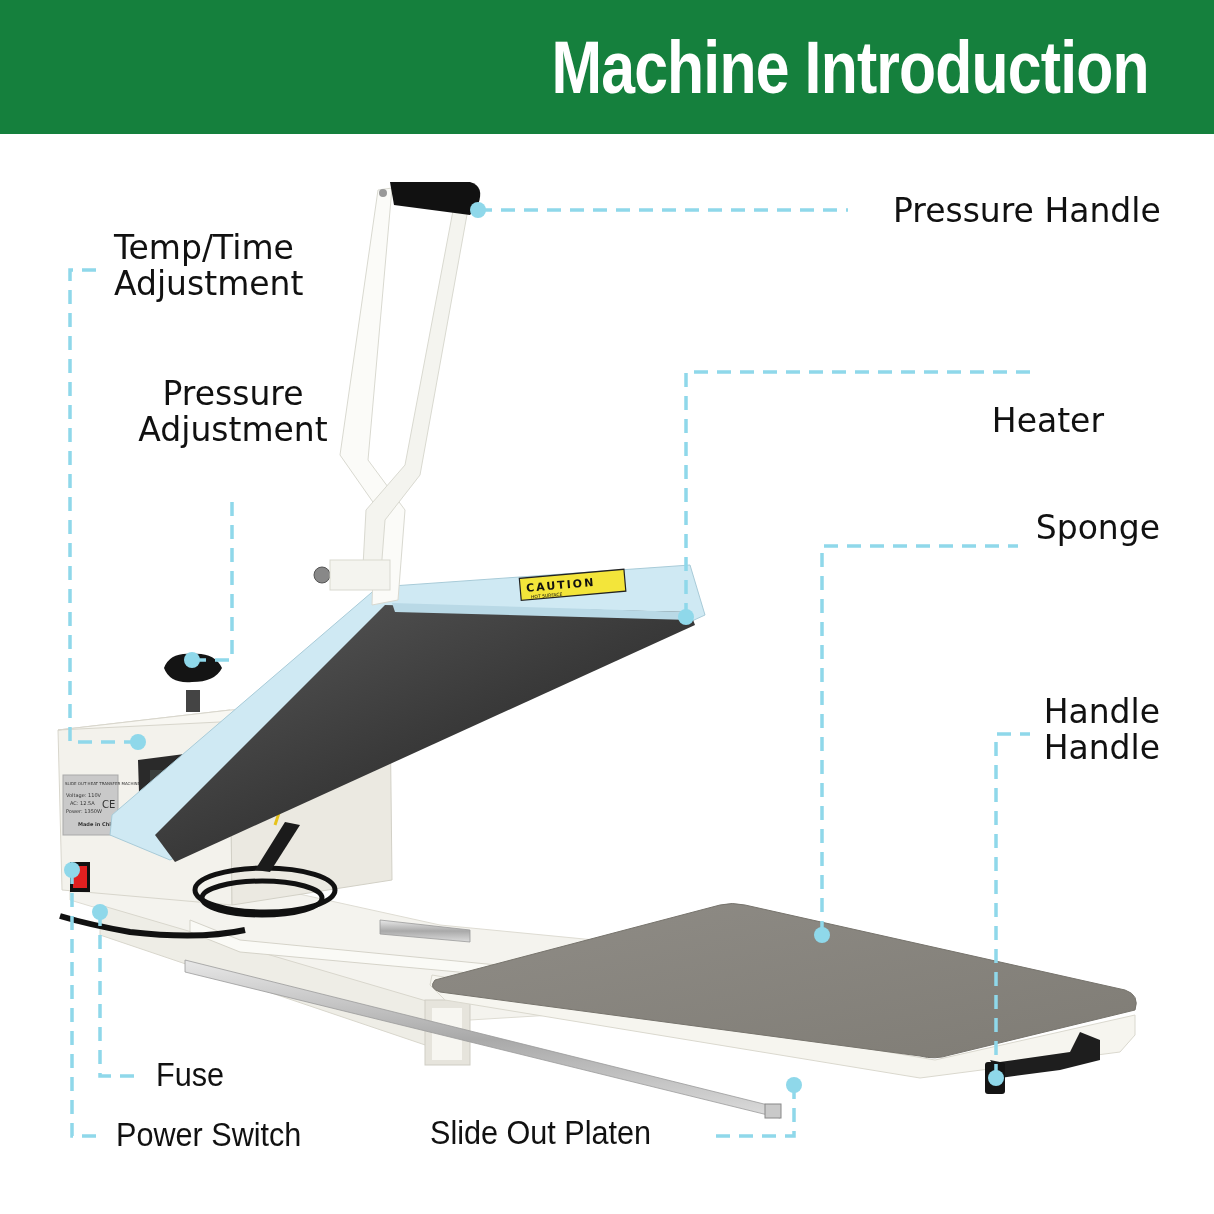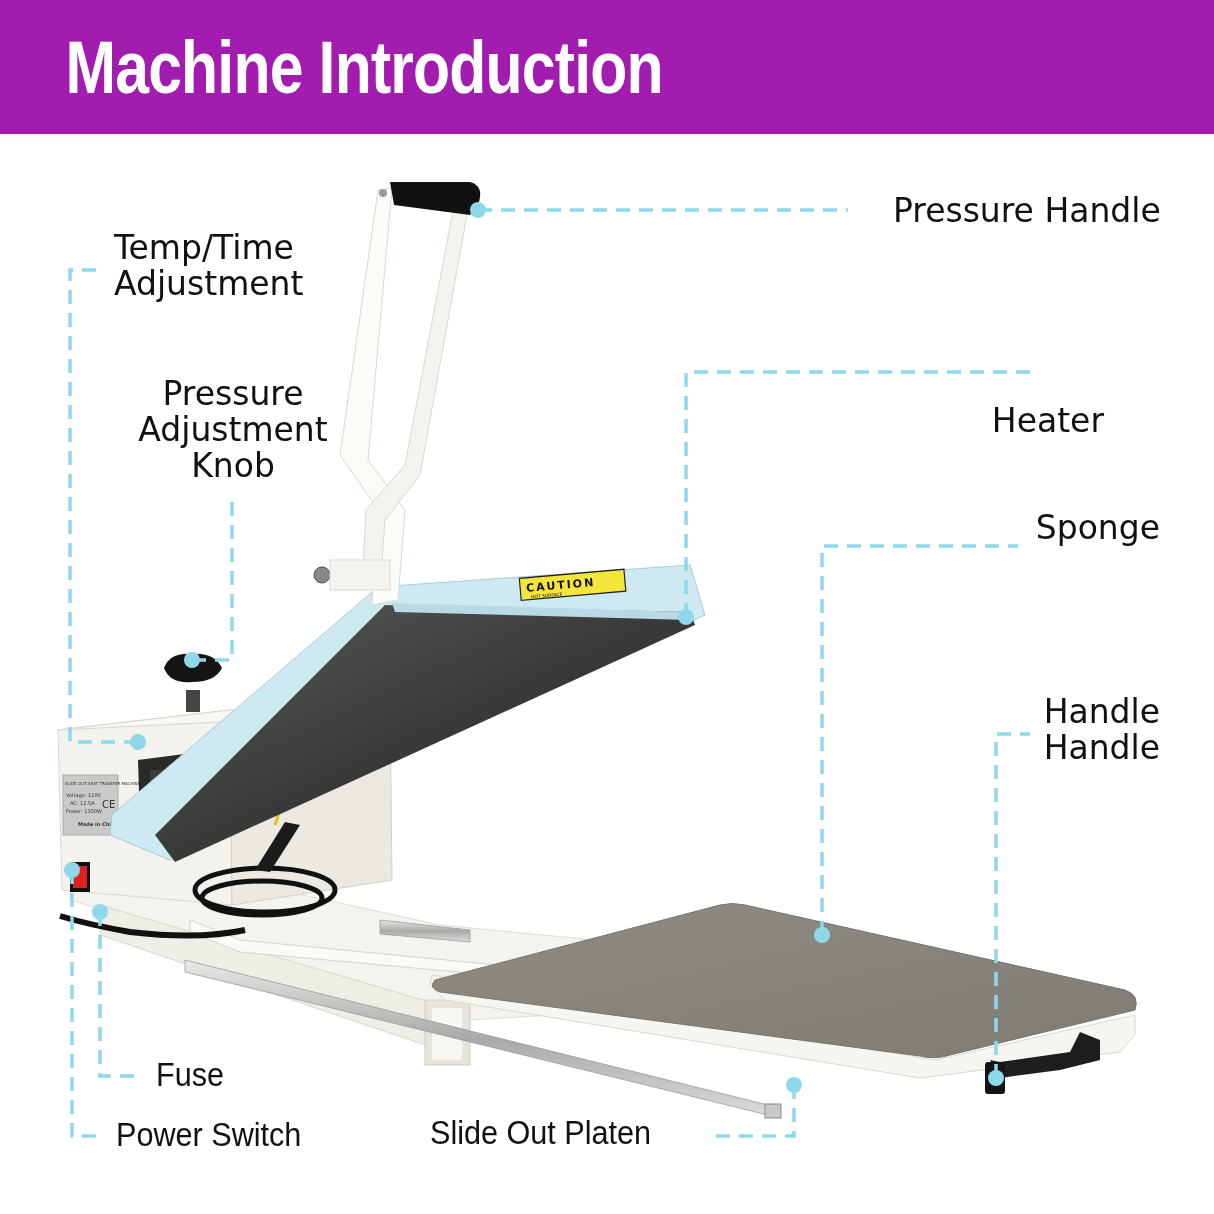--- a/index.html
+++ b/index.html
@@ -1,19 +1,19 @@
 <!DOCTYPE html>
 <html><head>
 <meta charset="utf-8">
 <style>
   html, body { margin: 0; padding: 0; background: #ffffff; }
   body { width: 1214px; height: 1214px; position: relative; overflow: hidden;
          font-family: "DejaVu Sans", sans-serif; }
   .banner { position: absolute; left: 0; top: 0; width: 1214px; height: 134px;
-            background: #a21caf; display: flex; align-items: center; justify-content: flex-start; }
+            background: #15803d; display: flex; align-items: center; justify-content: flex-end; }
   .banner-title { color: #ffffff; font-family: "Liberation Sans", sans-serif; font-weight: 700;
                   font-size: 74px; letter-spacing: -1px; transform: scaleX(0.82); transform-origin: center;
                   line-height: 1; margin-top: 2px; white-space: nowrap; }
   .stage { position: absolute; left: 0; top: 134px; width: 1214px; height: 1080px; }
   svg.art { position: absolute; left: 0; top: 0; }
   .label { position: absolute; color: #111; font-family: "DejaVu Sans", sans-serif;
            font-size: 33px; line-height: 36px; white-space: nowrap; }
   .label.center { text-align: center; }
   .label.right { text-align: right; }
   .label.narrow { font-family: "Liberation Sans", sans-serif; font-size: 34px; transform: scaleX(0.9); transform-origin: left center; }
@@ -159,21 +159,20 @@
 <div class="label" style="left:114px; top:230px;">
   <div>Temp/Time</div>
   <div>Adjustment</div>
 </div>
 
 <div class="label right" style="left:984px; top:355px; width:120px;margin-top:48px;">Heater</div>
 
 <div class="label center" style="left:128px; top:376px; width:210px;">
   <div>Pressure</div>
   <div>Adjustment</div>
-  <div>Knob</div>
 </div>
 
 <div class="label right" style="left:1000px; top:510px; width:160px;">Sponge</div>
 
 <div class="label right" style="left:1000px; top:694px; width:160px;">
   <div>Handle</div>
   <div>Handle</div>
 </div>
 
 <div class="label narrow" style="left:156px; top:1056px;">Fuse</div>

